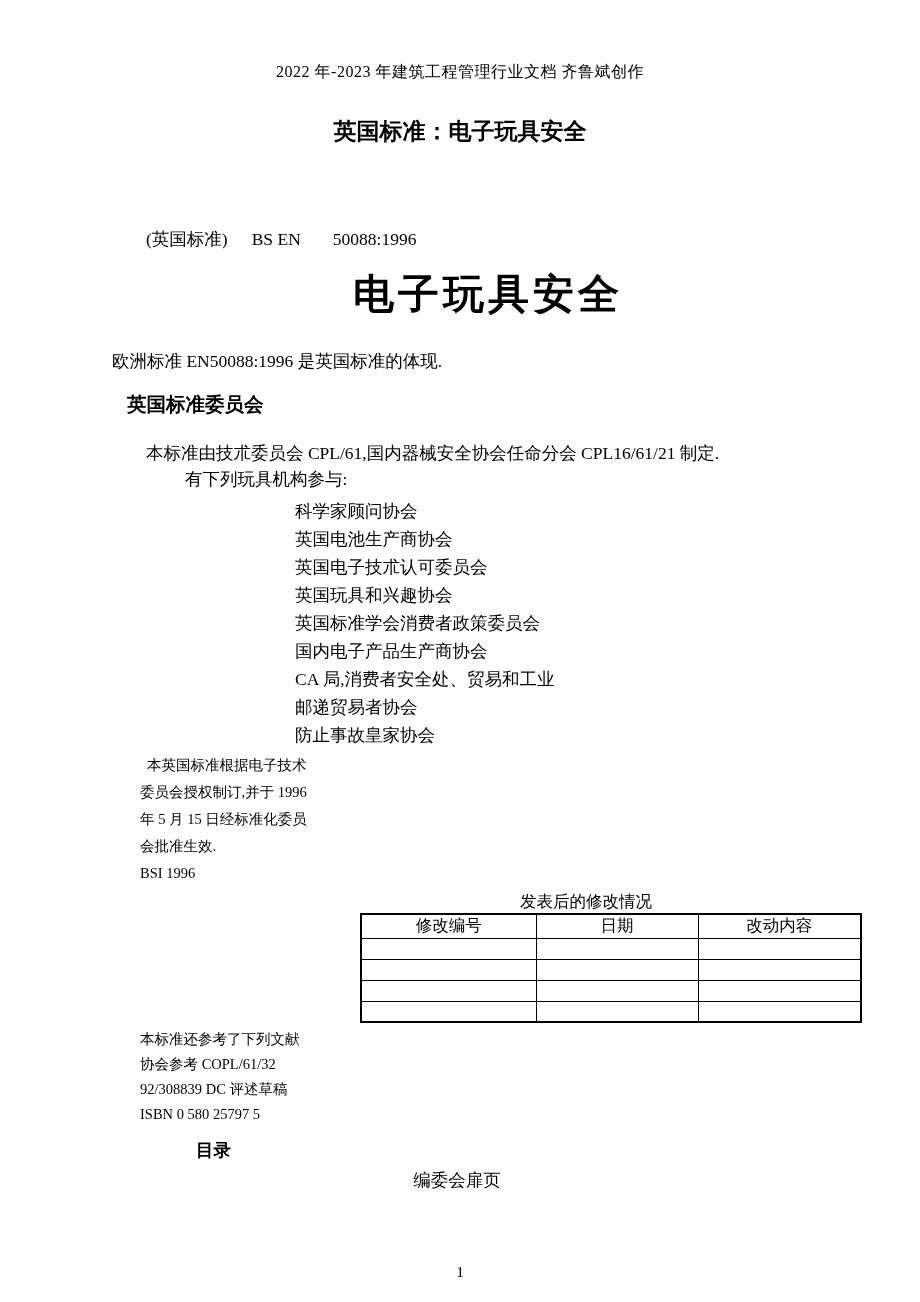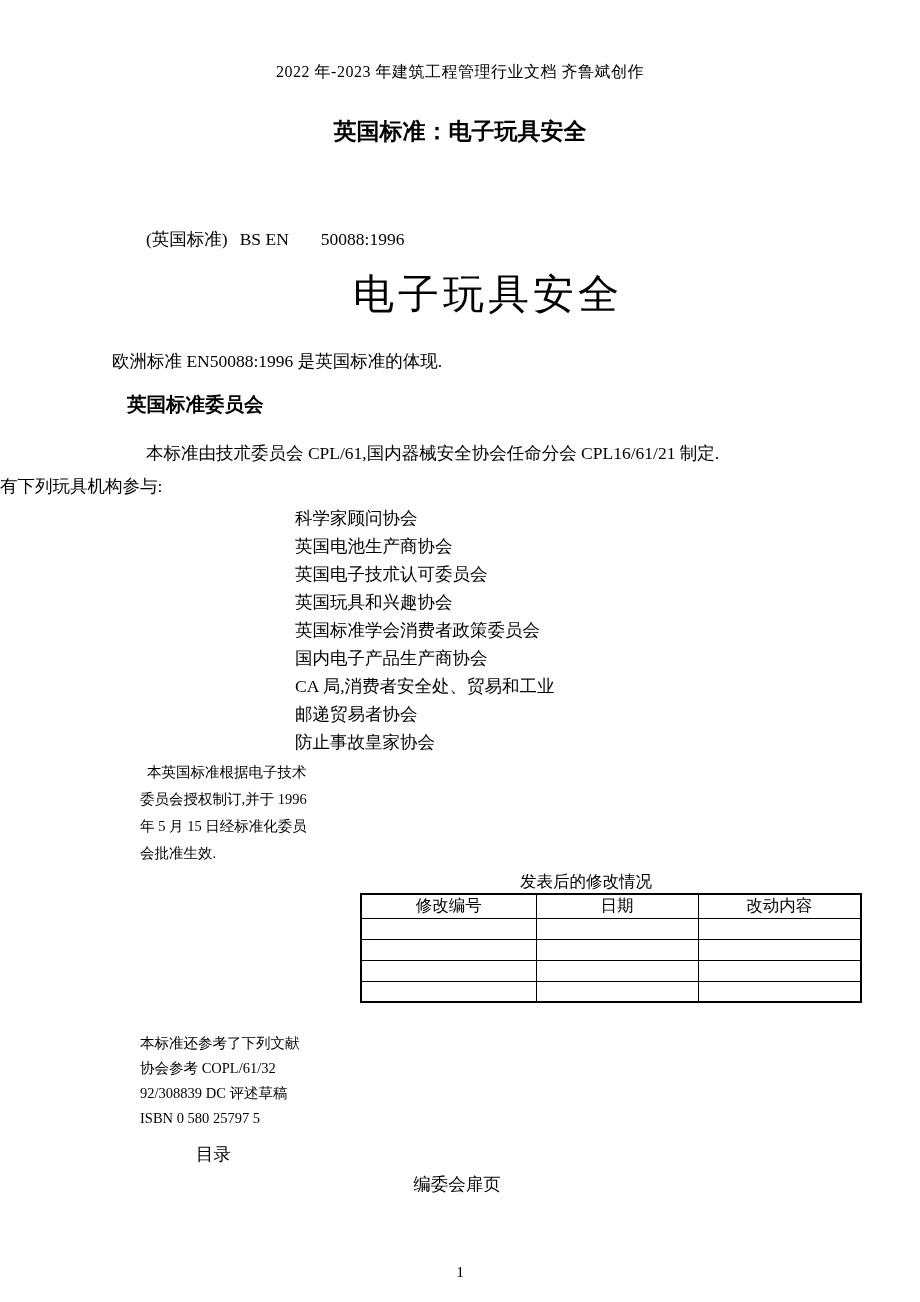--- a/index.html
+++ b/index.html
@@ -24,48 +24,49 @@
     margin-top: 33px;
     text-align: center;
     font-size: 23px;
     font-weight: bold;
   }
   .designation {
     margin-top: 80px;
     padding-left: 146px;
     font-size: 17.5px;
   }
-  .designation .seg1 { margin-right: 12px; }
+  .designation .seg1 { margin-right: 24px; }
   .designation .seg2 { margin-right: 32px; }
   .main-title {
     margin-top: 16px;
     text-align: center;
     padding-left: 56px;
     font-size: 41px;
-    font-weight: normal;
+    font-weight: bold;
     letter-spacing: 4px;
   }
   .subtitle {
     margin-top: 27px;
     padding-left: 112px;
     font-size: 17.5px;
   }
   .committee-heading {
     margin-top: 18px;
     padding-left: 127px;
     font-size: 19.5px;
     font-weight: bold;
   }
   .committee-paragraph {
     margin-top: 23px;
     padding-left: 146px;
     font-size: 17.5px;
   }
   .participants-intro {
-    margin-top: 9px;
+    margin-top: 2px;
+    padding-left: 185px;
     font-size: 17.5px;
   }
   .participants-list {
     margin-top: 6px;
     padding-left: 295px;
     font-size: 17.5px;
     list-style: none;
   }
   .participants-list li { line-height: 28px; }
   .side-note {
@@ -95,30 +96,30 @@
     font-weight: normal;
     text-align: center;
     padding: 0;
   }
   table.amendments th { height: 24px; }
   table.amendments td { height: 21px; }
   col.c1 { width: 175px; }
   col.c2 { width: 162px; }
   col.c3 { width: 163px; }
   .references {
-    margin-top: 28px;
+    margin-top: 4px;
     padding-left: 140px;
     font-size: 14.5px;
     line-height: 25px;
   }
   .toc-heading {
     margin-top: 11px;
     padding-left: 196px;
     font-size: 17.5px;
-    font-weight: normal;
+    font-weight: bold;
   }
   .toc-row {
     margin-top: 6px;
     padding-left: 147px;
     padding-right: 153px;
     display: flex;
     justify-content: center;
     font-size: 17.5px;
   }
   .page-number {
@@ -163,20 +164,21 @@
     <li>CA 局,消费者安全处、贸易和工业</li>
     <li>邮递贸易者协会</li>
     <li>防止事故皇家协会</li>
   </ul>
 
   <div class="side-note">
     <div class="line">本英国标准根据电子技术</div>
     <div class="line">委员会授权制订,并于 1996</div>
     <div class="line">年 5 月 15 日经标准化委员</div>
     <div class="line">会批准生效.</div>
+    <div class="line">BSI 1996</div>
   </div>
 
   <div class="amend-caption">发表后的修改情况</div>
 
   <table class="amendments">
     <colgroup>
         <col class="c1">
         <col class="c2">
         <col class="c3">
       </colgroup>

